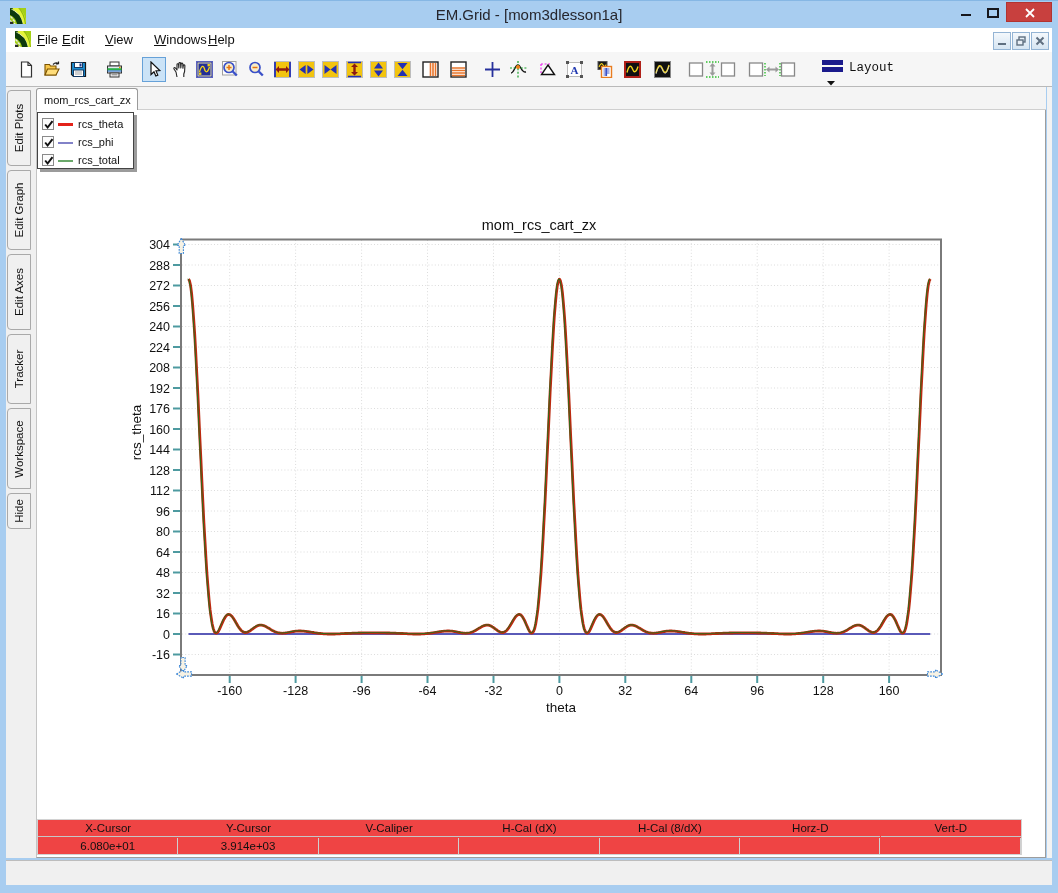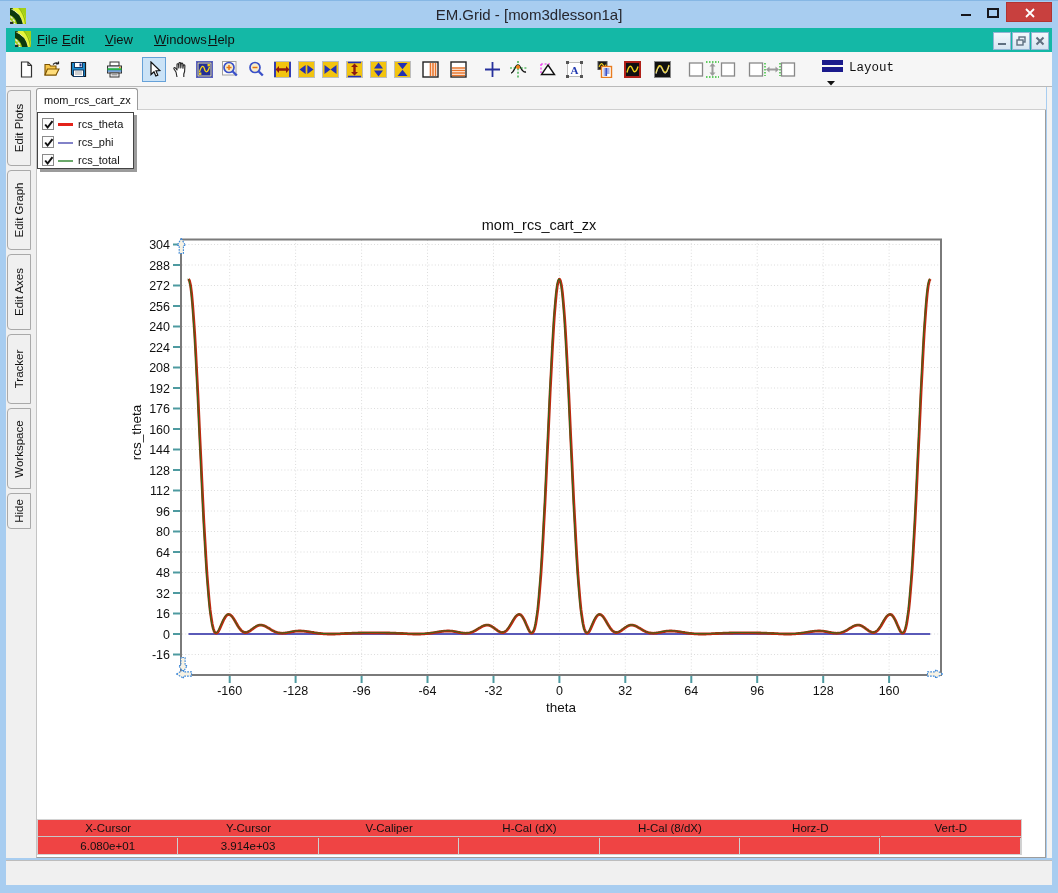--- a/index.html
+++ b/index.html
@@ -8,21 +8,21 @@
 #win { position:absolute; left:0; top:0; width:1058px; height:702px; }
 
 #titlebar { position:absolute; left:0; top:0; width:1058px; height:28px; background:#a8cdf0; border-top:1px solid #86b7e4; }
 #titleicon { position:absolute; left:10px; top:7px; width:16px; height:16px; }
 #title { position:absolute; left:0; top:5px; width:1058px; text-align:center; font-size:15px; color:#26262d; }
 .tb-min { position:absolute; left:961px; top:13px; width:10px; height:2px; background:#16161c; }
 .tb-max { position:absolute; left:987px; top:7px; width:12px; height:10px; border:2px solid #16161c; background:#a8cdf0; }
 .tb-close { position:absolute; left:1006px; top:1px; width:46px; height:20px; background:#c8403e; border:1px solid #b23331; }
 .tb-close svg { position:absolute; left:18px; top:5px; }
 
-#menubar { position:absolute; left:6px; top:28px; width:1046px; height:24px; background:#14b8a6; }
+#menubar { position:absolute; left:6px; top:28px; width:1046px; height:24px; background:#ffffff; }
 #menuicon { position:absolute; left:9px; top:3px; width:16px; height:16px; }
 .menu-item { position:absolute; top:4px; font-size:13px; color:#111; }
 .menu-item u { text-decoration:underline; }
 .mdi-btn { position:absolute; top:4px; width:18px; height:18px; border:1px solid #94b4d4; background:linear-gradient(#f4f8fc,#d6e5f2); }
 
 #toolbar { position:absolute; left:6px; top:52px; width:1046px; height:35px; background:#f6f6f6; border-bottom:1px solid #b9b9b9; }
 .ti { position:absolute; top:9px; width:17px; height:17px; }
 
 #sidebar { position:absolute; left:6px; top:87px; width:30px; height:771px; background:#f0f0f0; }
 .vtab { position:absolute; left:1px; width:24px; background:#f0f0f0; border:1px solid #a9a9a9; border-radius:4px 0 0 4px; }

